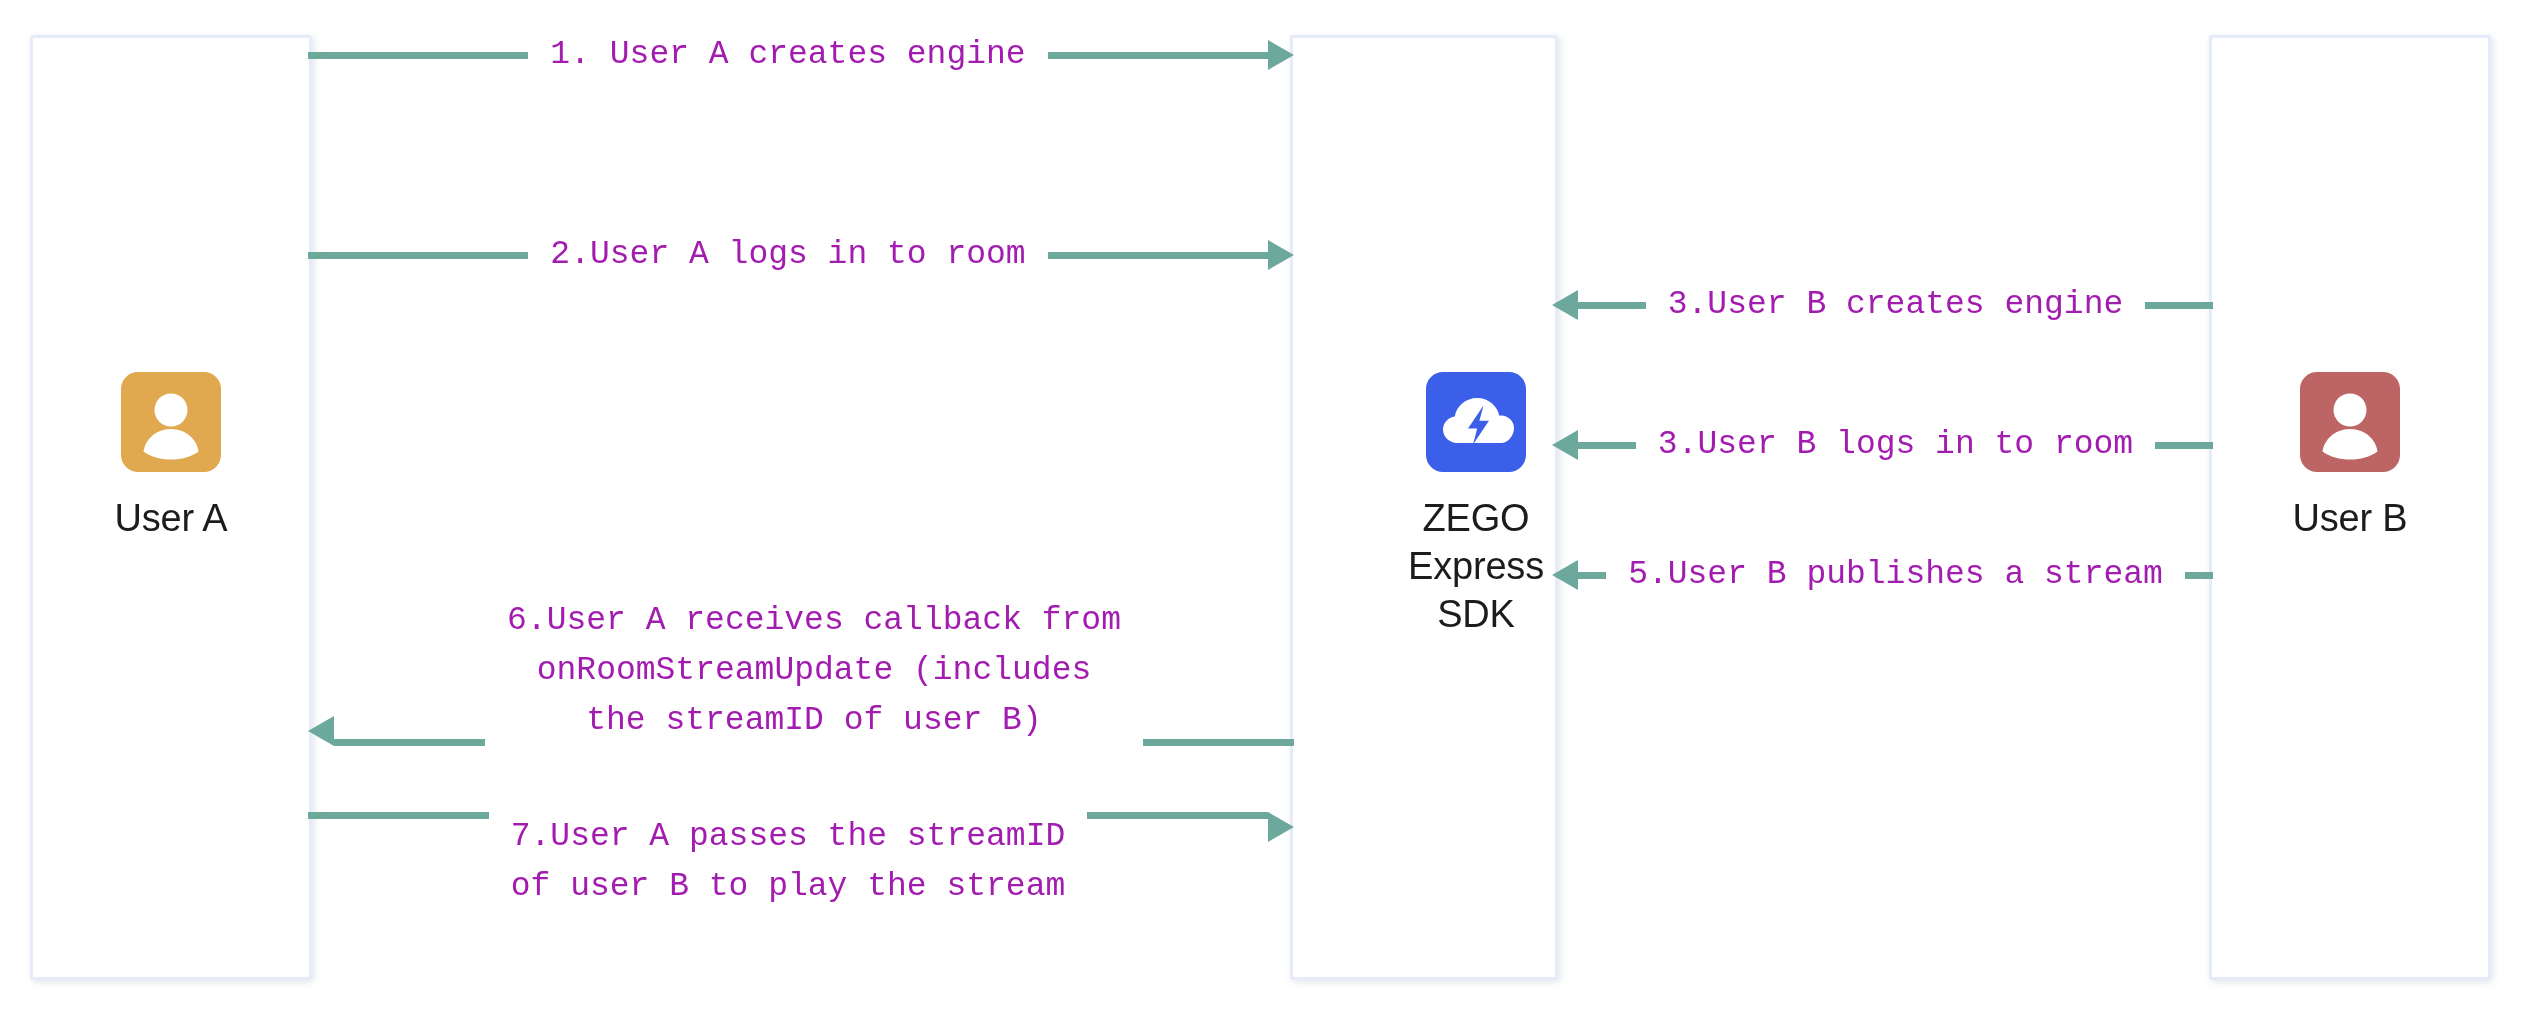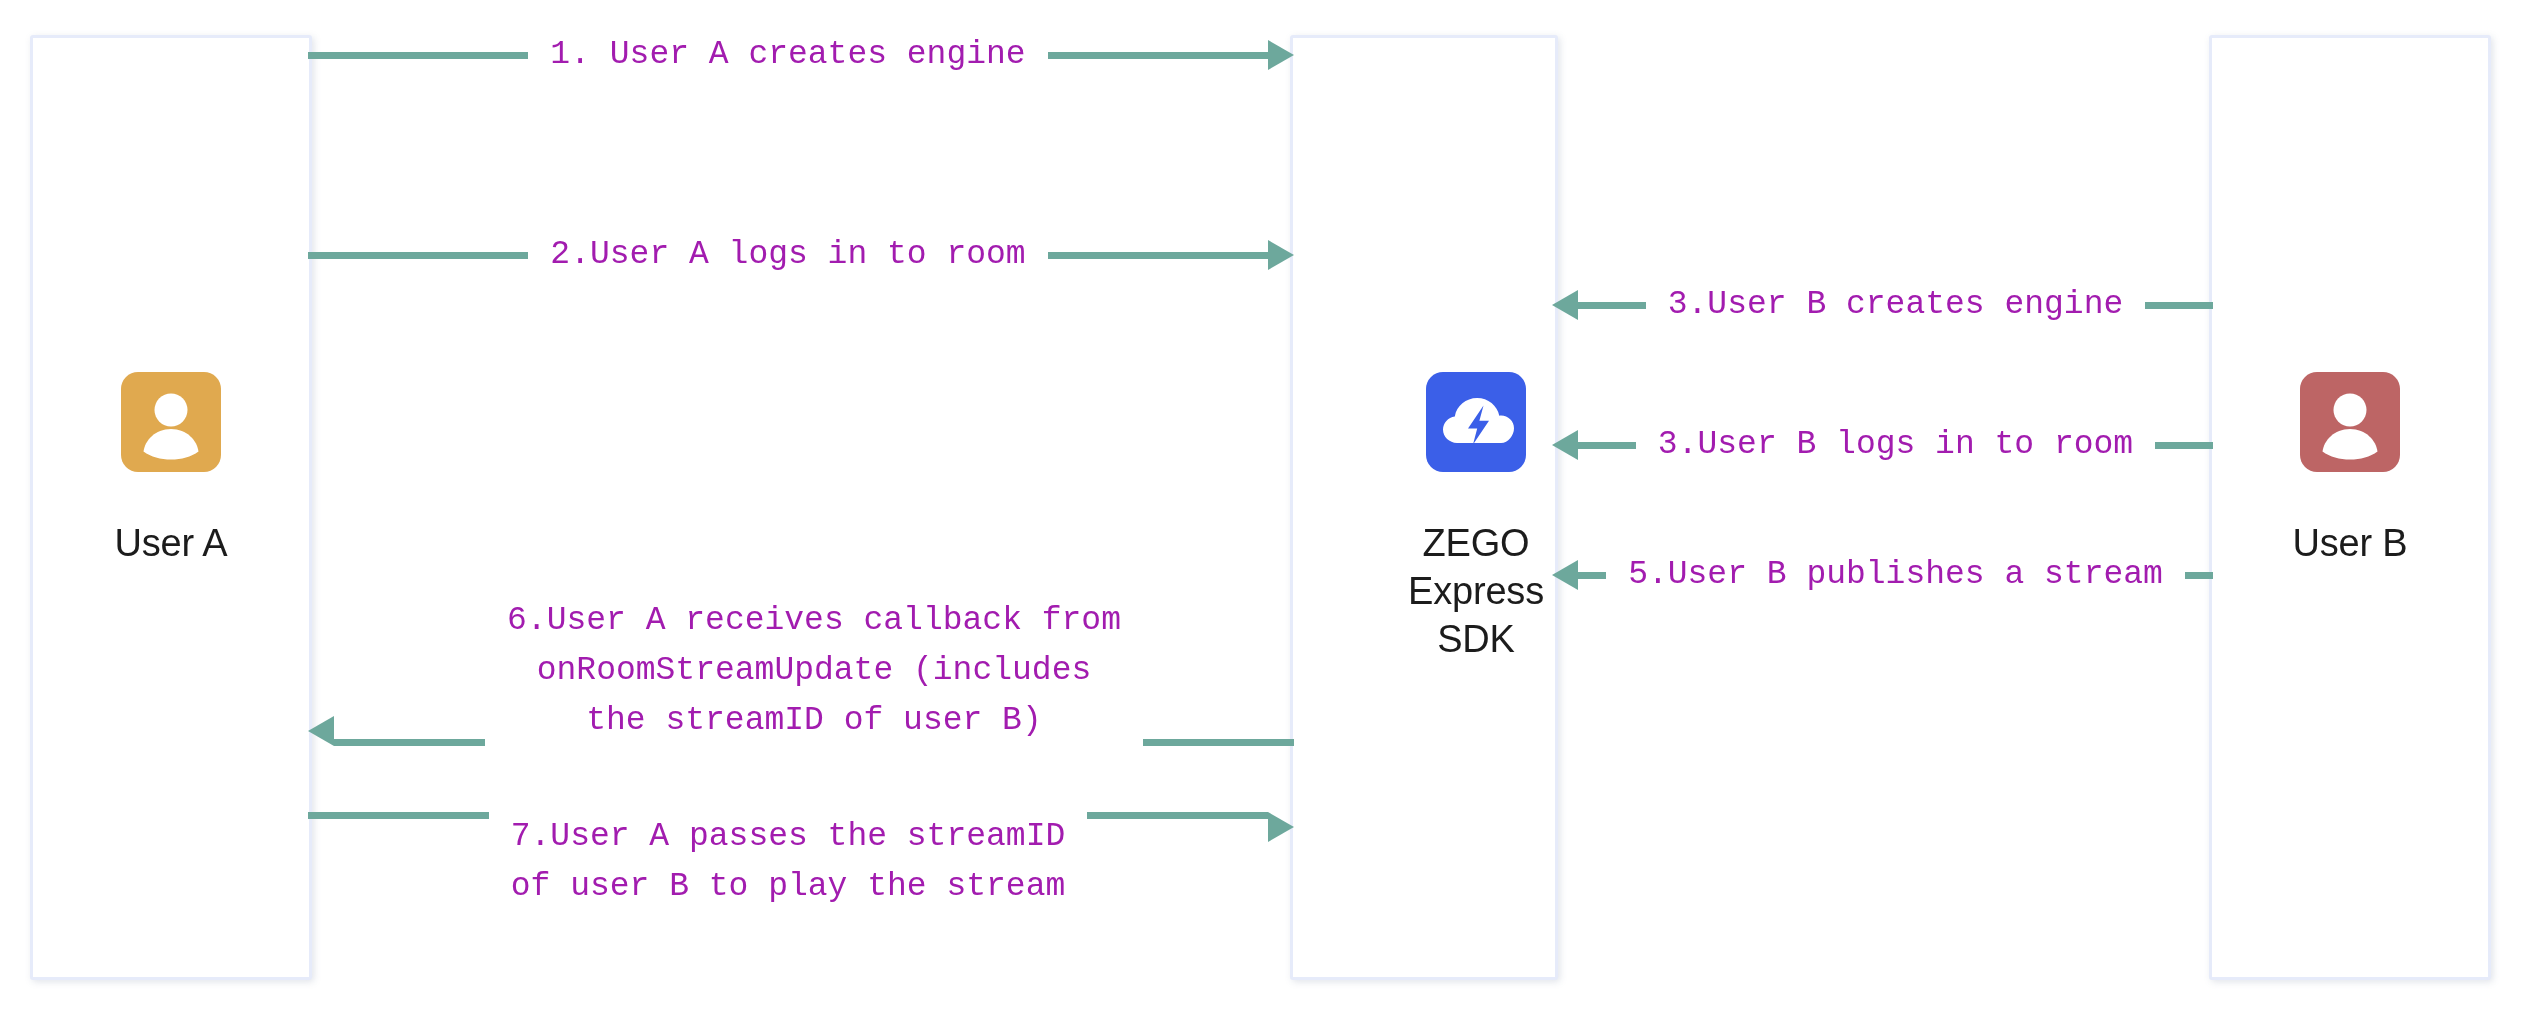--- a/index.html
+++ b/index.html
@@ -33,21 +33,20 @@
   #lifeline-s { left: 1290px; top: 35px; width: 268px;  height: 945px; }
   #lifeline-b { left: 2209px; top: 35px; width: 282px;  height: 945px; }
 
   
   .actor {
     position: absolute;
     display: flex;
     flex-direction: column;
     align-items: center;
     z-index: 6;
-    gap: 25px;
   }
   #actor-a { left: 30px;   top: 372px; width: 282px; }
   #actor-b { left: 2209px; top: 372px; width: 282px; }
   #actor-s { left: 1342px; top: 372px; width: 268px; }
 
   .avatar {
     width: 100px;
     height: 100px;
     border-radius: 17px;
     position: relative;

